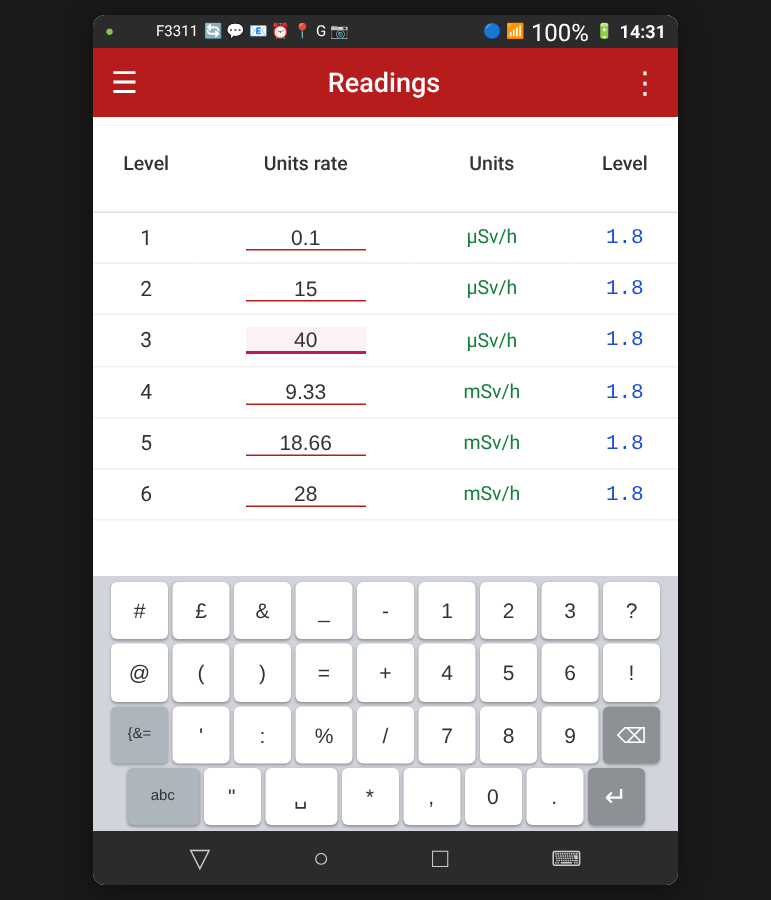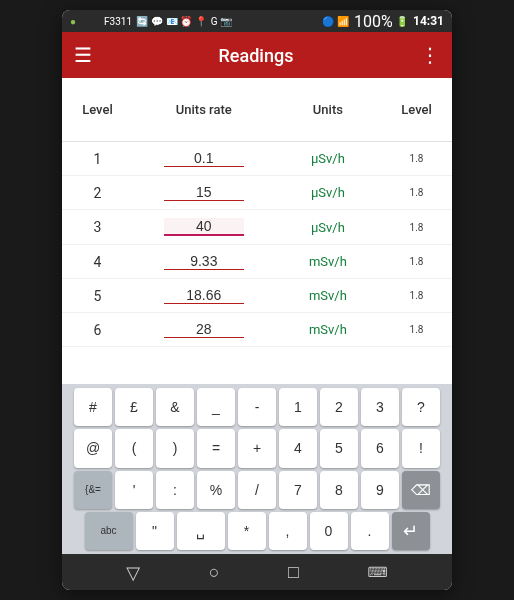--- a/index.html
+++ b/index.html
@@ -92,21 +92,21 @@
       text-align: center;
       width: 80px;
       background: transparent;
       color: #333;
     }
     .dose-active {
       border-bottom: 2px solid #be185d;
       background: rgba(183,28,28,0.05);
     }
     .units-cell { color: #15803d; font-size: 13px; }
-    .meters-cell { color: #404040; font-size: 10px; }
+    .meters-cell { color: #1d4ed8; font-size: 14px; font-family: Liberation Mono, monospace; }
     .keyboard {
       background: #d1d5db;
       height: 170px;
       display: flex;
       flex-direction: column;
       padding: 4px 2px;
       gap: 3px;
     }
     .kb-row {
       display: flex;

